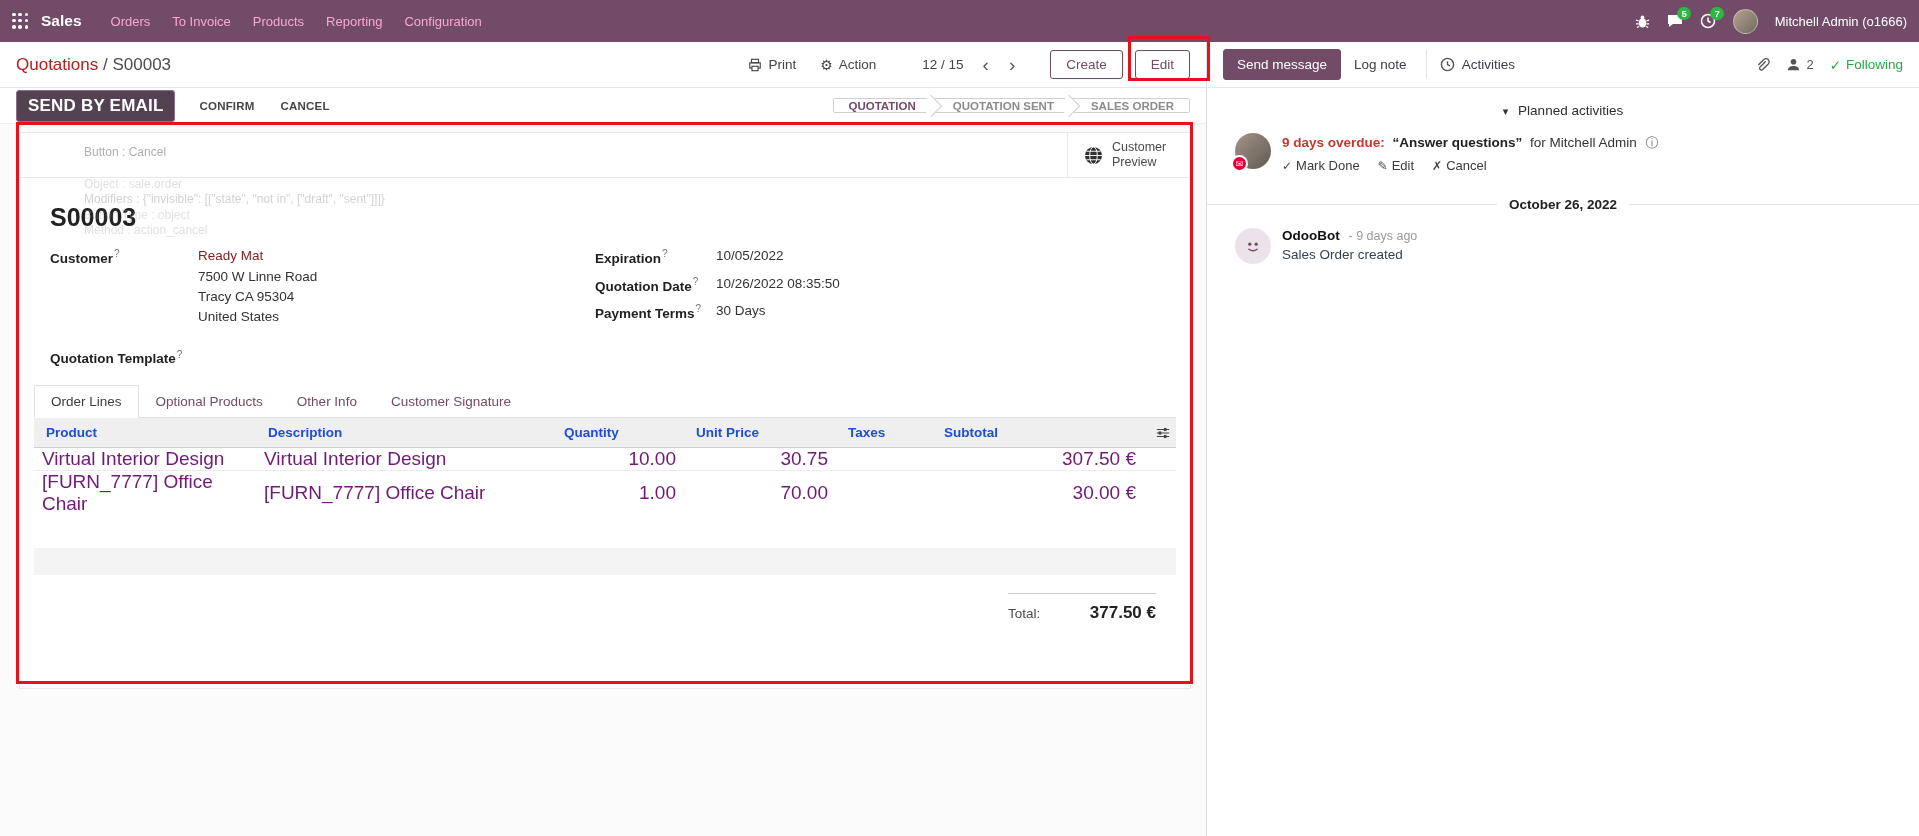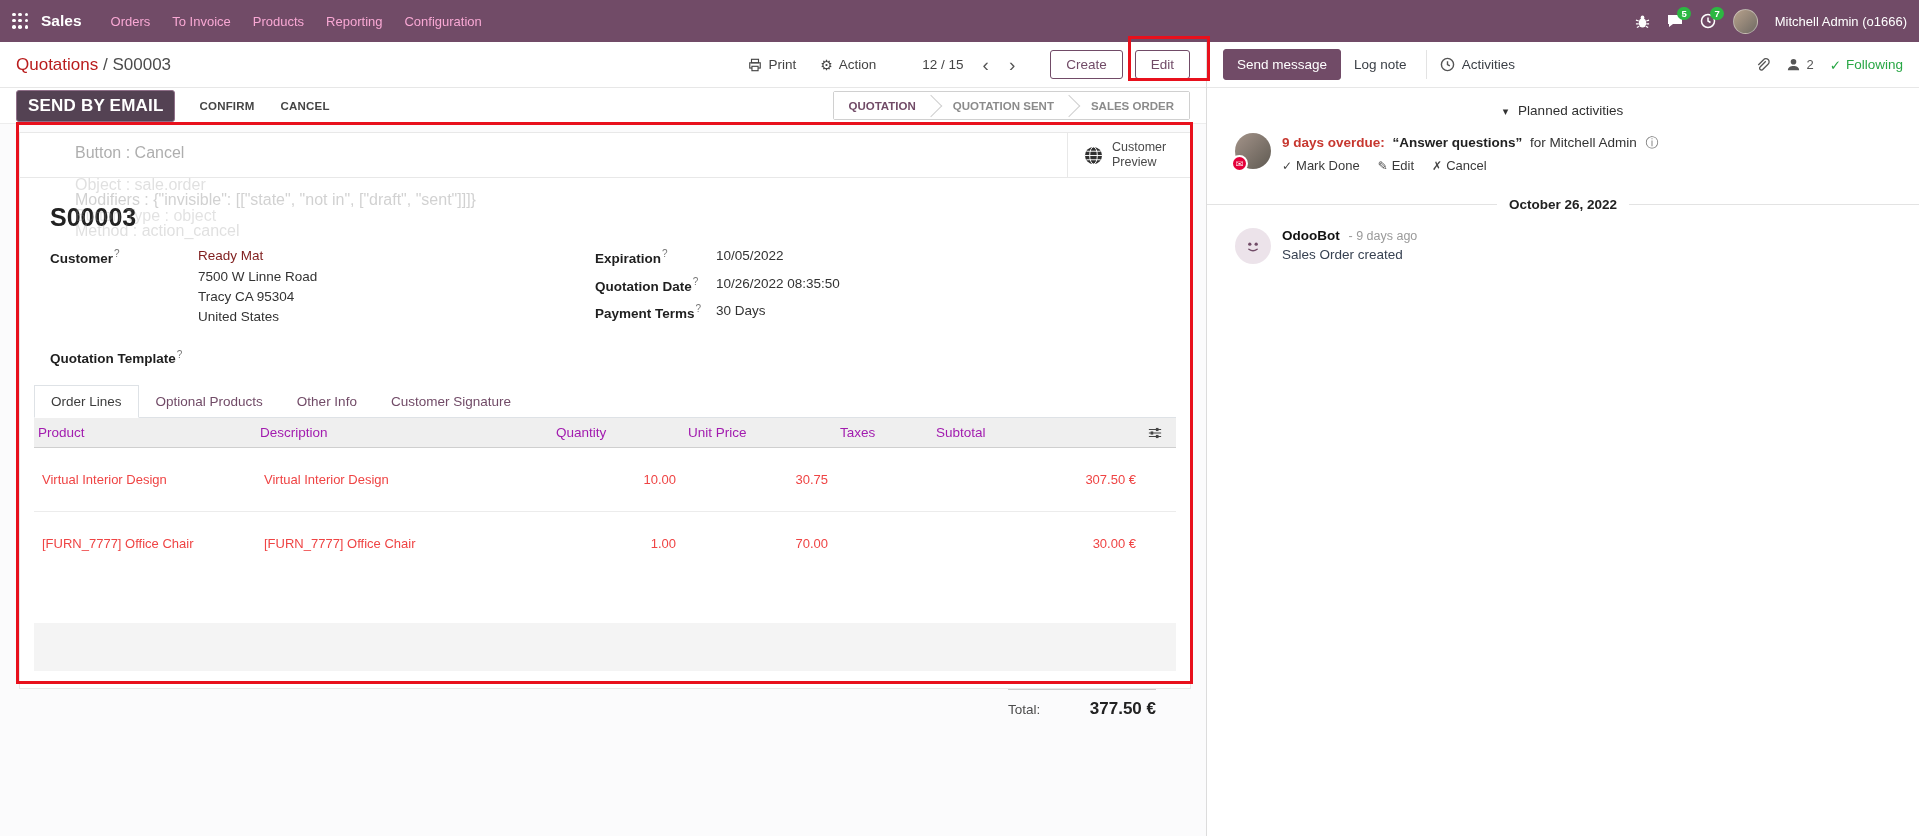--- a/index.html
+++ b/index.html
@@ -52,62 +52,62 @@
   }
   .btn-outline.create { margin-right: 12px; }
 
   
   .statusbar { height: 36px; display: flex; align-items: center; padding: 0 16px; border-bottom: 1px solid #ededed; background: #fff; }
   .btn-dark {
     background: #544253; color: #fff; border: 1px solid #8f6f88; border-radius: 3px;
     padding: 5px 11px; font-size: 17px; font-weight: 700; letter-spacing: .2px; cursor: pointer; font-family: inherit; margin-right: 14px;
   }
   .btn-flat { background: none; border: none; color: #454545; font-size: 11.5px; font-weight: 700; letter-spacing: .2px; padding: 5px 10px; cursor: pointer; font-family: inherit; margin-right: 6px; }
-  .steps { margin-left: auto; display: flex; border: 1px solid #d0d0d0; border-radius: 2px; background: #fff; height: 29px; }
+  .steps { margin-left: auto; display: flex; border: 1px solid #d0d0d0; border-radius: 2px; background: #fff; height: 15px; }
   .step { position: relative; display: flex; align-items: center; padding: 0 15px 0 22px; font-size: 11.5px; font-weight: 700; color: #8b8b8b; background: #fff; cursor: pointer; }
   .step:first-child { padding-left: 14px; }
   .step:nth-child(1) { z-index: 3; } .step:nth-child(2) { z-index: 2; } .step:nth-child(3) { z-index: 1; }
   .step:not(:last-child)::after {
     content: ""; position: absolute; right: -8px; top: 50%; width: 15px; height: 15px;
     transform: translateY(-50%) rotate(45deg); border-top: 1px solid #d0d0d0; border-right: 1px solid #d0d0d0; background: #fff;
   }
   .step.active { color: #714B67; }
 
   
   .content { flex: 1; position: relative; background: #fbfbfc; overflow: hidden; }
   .sheet { position: absolute; left: 19px; top: 8px; width: 1172px; height: 557px; background: #fff; border: 1px solid #e8e8e8; }
   .sheet-top { height: 45px; border-bottom: 1px solid #e8e8e8; position: relative; }
   .preview-btn {
     position: absolute; right: 0; top: 0; height: 44px; display: flex; align-items: center; gap: 9px;
     border-left: 1px solid #e8e8e8; padding: 0 16px; cursor: pointer; color: #4a4a4a; font-size: 12.5px; line-height: 1.2;
   }
   .preview-label { width: 62px; }
-  .ghost { position: absolute; left: 55px; top: 12px; z-index: 1; pointer-events: none; font-size: 16px; color: #9a9a9a; line-height: 15.5px; white-space: nowrap; }
+  .ghost { position: absolute; left: 64px; top: 12px; z-index: 1; pointer-events: none; font-size: 12px; color: #9a9a9a; line-height: 15.5px; white-space: nowrap; }
   .ghost .g1 { opacity: .8; margin-bottom: 16px; }
   .ghost .g2 { opacity: .3; } .ghost .g3 { opacity: .45; } .ghost .g4 { opacity: .28; } .ghost .g5 { opacity: .3; }
   .sheet-title { margin: 25px 30px 0; font-size: 25px; font-weight: 700; color: #222; position: relative; }
   .fields { display: flex; margin: 16px 30px 0; }
   .fgroup-left { display: grid; grid-template-columns: 148px 1fr; width: 545px; row-gap: 1px; align-content: start; }
   .fgroup-right { display: grid; grid-template-columns: 121px 1fr; row-gap: 10px; align-content: start; flex: 1; }
   .flabel { font-weight: 700; color: #1f1f1f; }
   .flabel sup { color: #777; font-size: 10px; font-weight: 400; margin-left: 1px; }
   .fvalue { color: #333; }
   .fvalue.link { color: #7f1d1d; cursor: pointer; }
   .addr { color: #333; line-height: 19px; }
   .template-row { margin: 23px 30px 0; }
 
   
   .tabs { display: flex; align-items: flex-end; margin: 19px 14px 0; border-bottom: 1px solid #dee2e6; }
   .tab { padding: 8px 16px; font-size: 13.5px; cursor: pointer; color: #714B67; background: none; border: 1px solid transparent; margin-bottom: -1px; font-family: inherit; }
   .tab.active { color: #3c3c3c; background: #fff; border: 1px solid #dee2e6; border-bottom-color: #fff; }
 
   
   .olist { margin: 0 14px; width: 1142px; border-collapse: collapse; table-layout: fixed; }
-  .olist th { background: #efefef; font-weight: 400; color: #a21caf; text-align: left; padding: 7px 4px; border-bottom: 1px solid #cfcfcf; font-size: 13.5px; }
-  .olist td { padding: 24px 8px; border-top: 1px solid #ececec; color: #ef4444; font-size: 13px; }
+  .olist th { background: #efefef; font-weight: 700; color: #1d4ed8; text-align: left; padding: 7px 12px; border-bottom: 1px solid #cfcfcf; font-size: 13.5px; }
+  .olist td { padding: 0 8px; border-top: 1px solid #ececec; color: #701a75; font-size: 19px; }
   .olist tr:first-child td { border-top: none; }
   .num { text-align: right; }
   .empty-row td { height: 33px; border-top: none; }
   .empty-row.stripe td { background: #f4f4f4; height: 27px; }
   .total-block {
     margin: 18px 34px 0 auto; width: 148px; border-top: 1px solid #ccc; padding-top: 9px;
     display: flex; justify-content: space-between; align-items: baseline;
   }
   .total-label { color: #4c4c4c; font-size: 13.5px; }
   .total-value { font-size: 17px; font-weight: 700; color: #222; }

